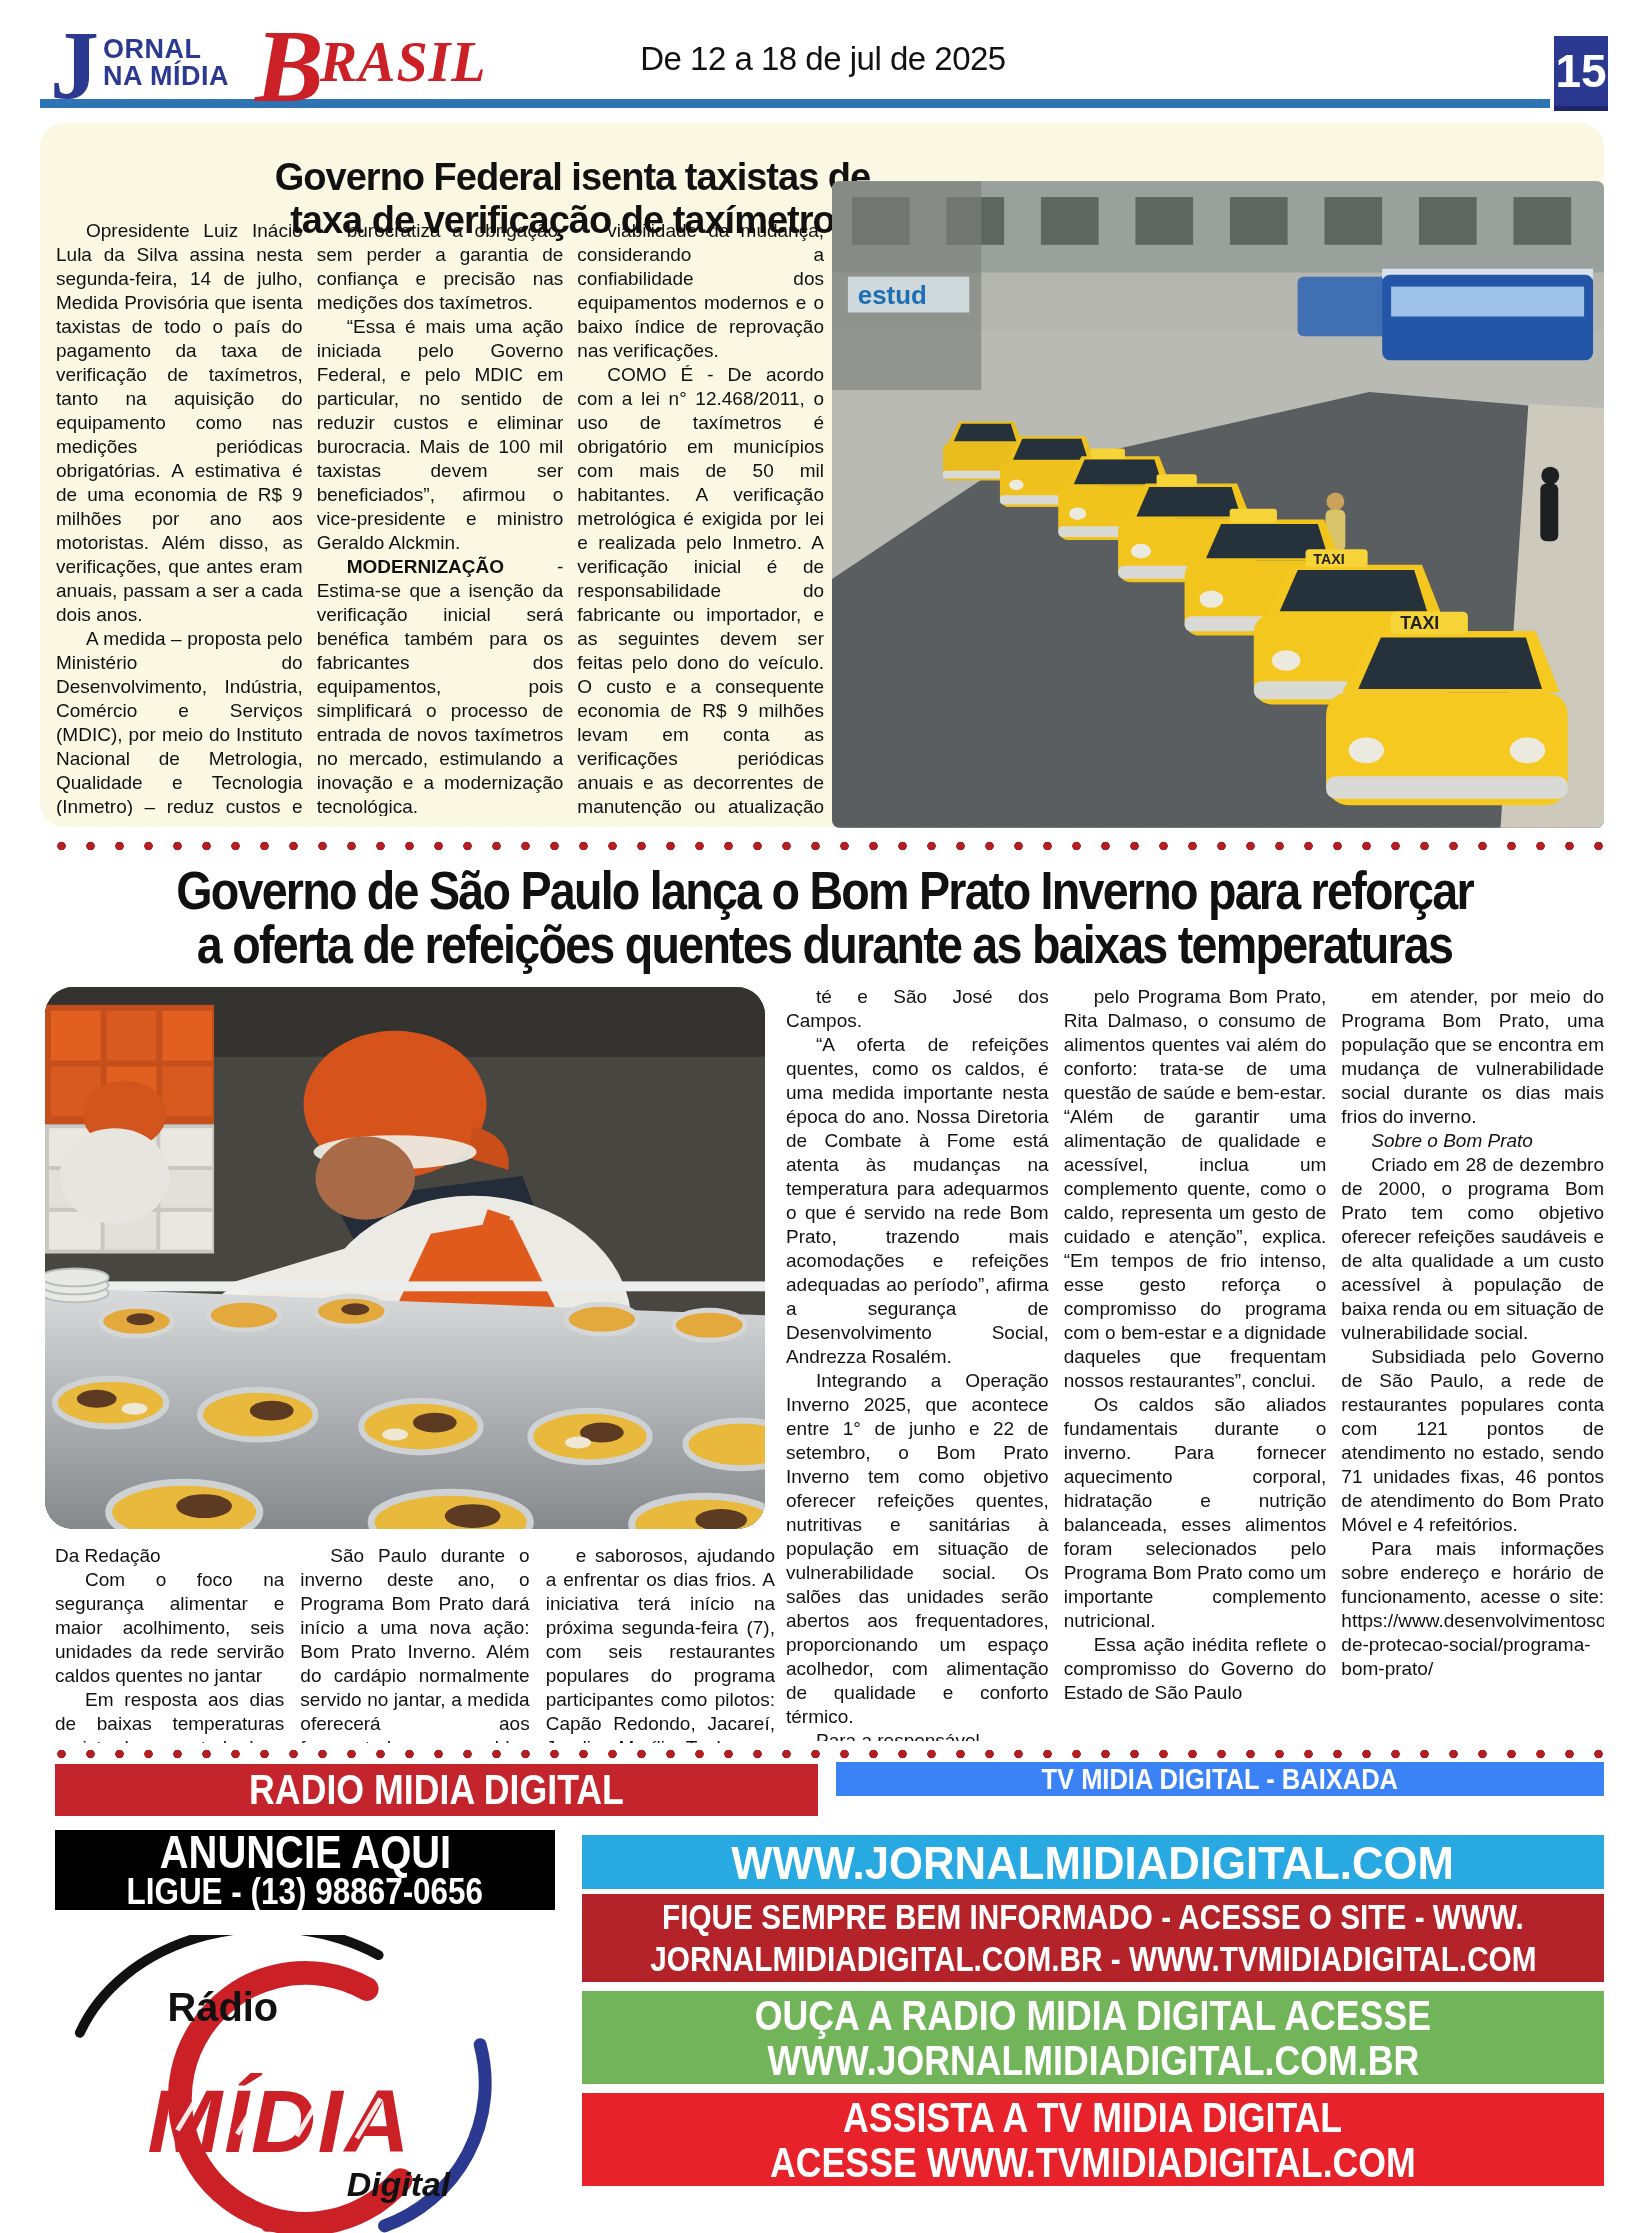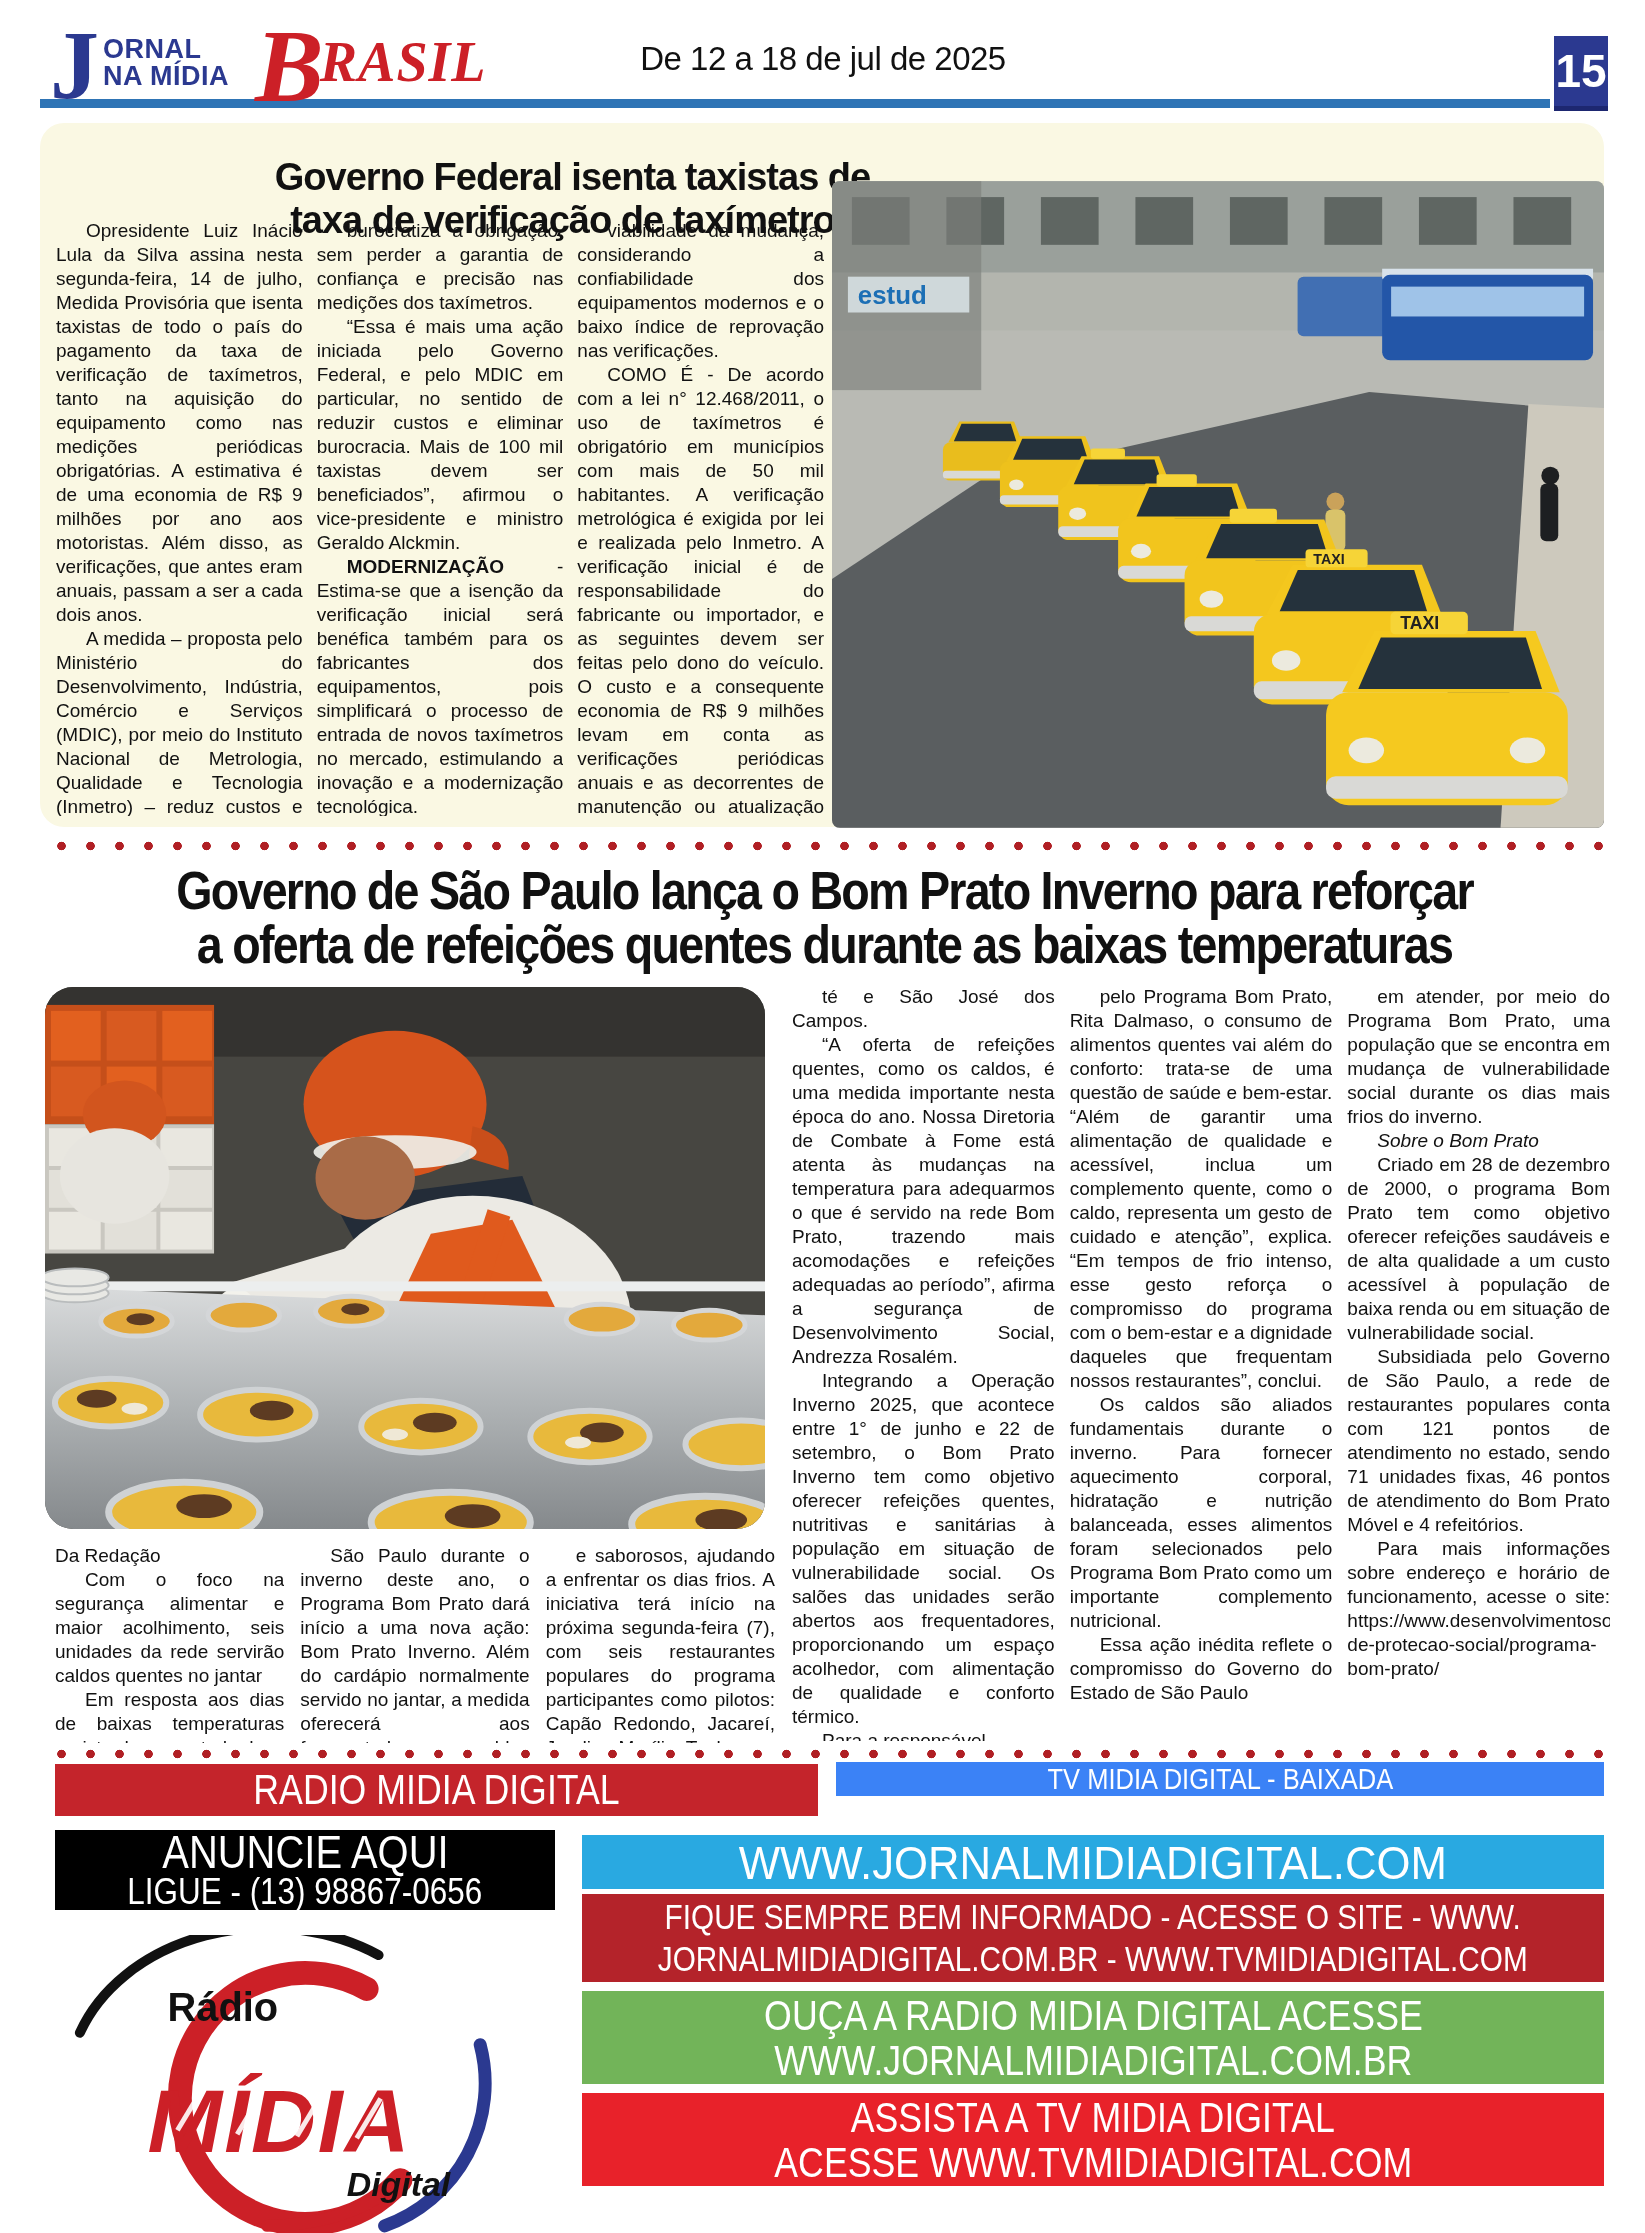--- a/index.html
+++ b/index.html
@@ -32,26 +32,26 @@
   
   .dots{position:absolute;left:45px;width:1558px;height:12px;
         background-image:radial-gradient(circle, #b01f24 4px, rgba(0,0,0,0) 4.6px);
         background-size:29px 12px;background-repeat:repeat-x;background-position:2px center;}
   .dots1{top:840px;} .dots2{top:1748px;}
 
   
   .a2-title{position:absolute;left:45px;top:864px;width:1559px;text-align:center;font-weight:bold;}
   .a2-title span{display:block;font-size:53px;line-height:54px;letter-spacing:-2px;transform:scaleX(.88);transform-origin:center;white-space:nowrap;}
   .photo2{position:absolute;left:45px;top:987px;width:720px;height:542px;border-radius:28px;overflow:hidden;}
-  .a2-colsR{position:absolute;left:786px;top:985px;width:818px;height:756px;gap:15px;overflow:hidden;margin-left:6px;}
+  .a2-colsR{position:absolute;left:786px;top:985px;width:818px;height:756px;gap:15px;overflow:hidden;}
   .a2-colsL{position:absolute;left:55px;top:1544px;width:720px;height:199px;gap:16px;overflow:hidden;}
   .center-line{text-align:left;text-indent:0 !important;}
 
   
-  .bar{position:absolute;color:#fff;font-weight:normal;display:flex;flex-direction:column;align-items:center;justify-content:center;text-align:right;}
+  .bar{position:absolute;color:#fff;font-weight:bold;display:flex;flex-direction:column;align-items:center;justify-content:center;text-align:right;}
   .cond{display:inline-block;transform:scaleX(.85);transform-origin:center;white-space:nowrap;}
   .bar-radio{left:55px;top:1764px;width:763px;height:52px;background:#c4242b;font-size:42px;}
   .bar-tv{left:836px;top:1762px;width:768px;height:34px;background:#3b82f6;font-size:30px;}
   .black-box{left:55px;top:1830px;width:500px;height:80px;background:#000;}
   .black-box .l1{font-size:47px;line-height:44px;}
   .black-box .l2{font-size:37px;line-height:36px;}
   .bar-site{left:582px;top:1835px;width:1022px;height:54px;background:#29a9e1;font-size:47px;}
   .bar-info{left:582px;top:1894px;width:1022px;height:88px;background:#b4232a;font-size:35px;line-height:42px;}
   .bar-green{left:582px;top:1991px;width:1022px;height:93px;background:#72b459;font-size:42px;line-height:45px;}
   .bar-red{left:582px;top:2093px;width:1022px;height:93px;background:#e8222a;font-size:42px;line-height:45px;}

